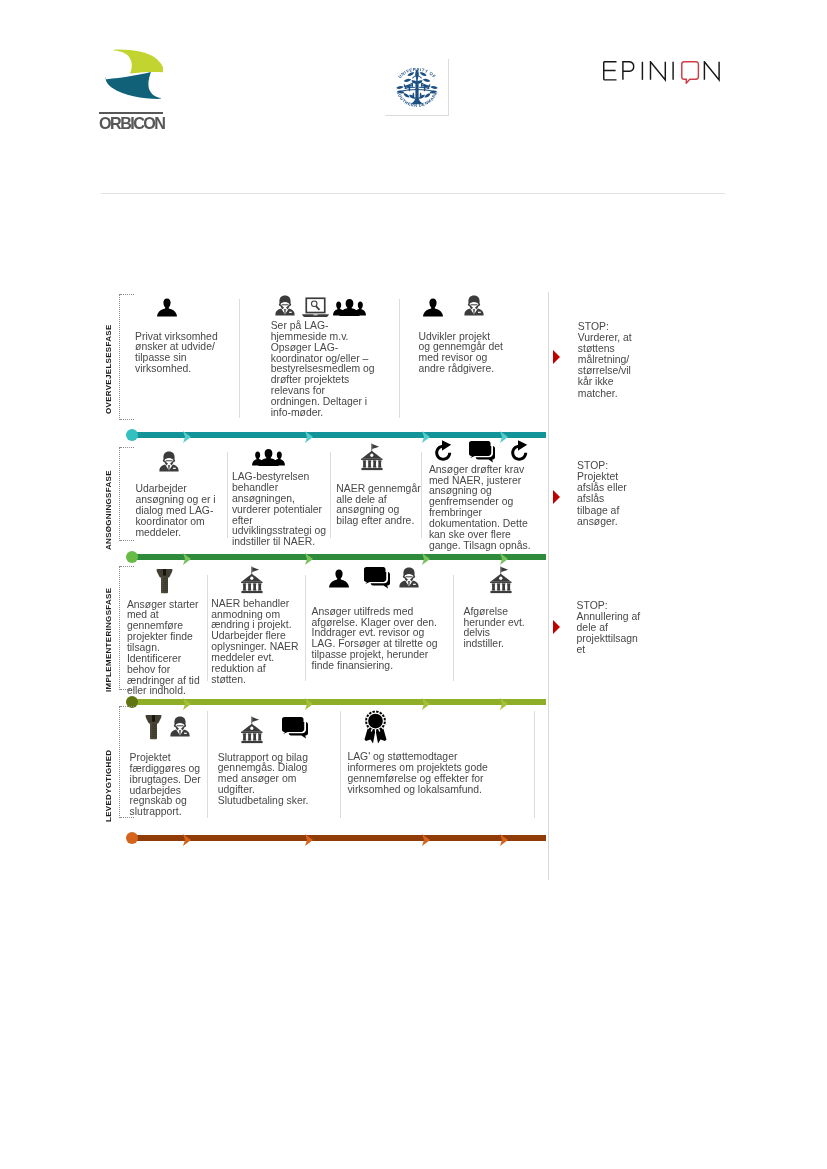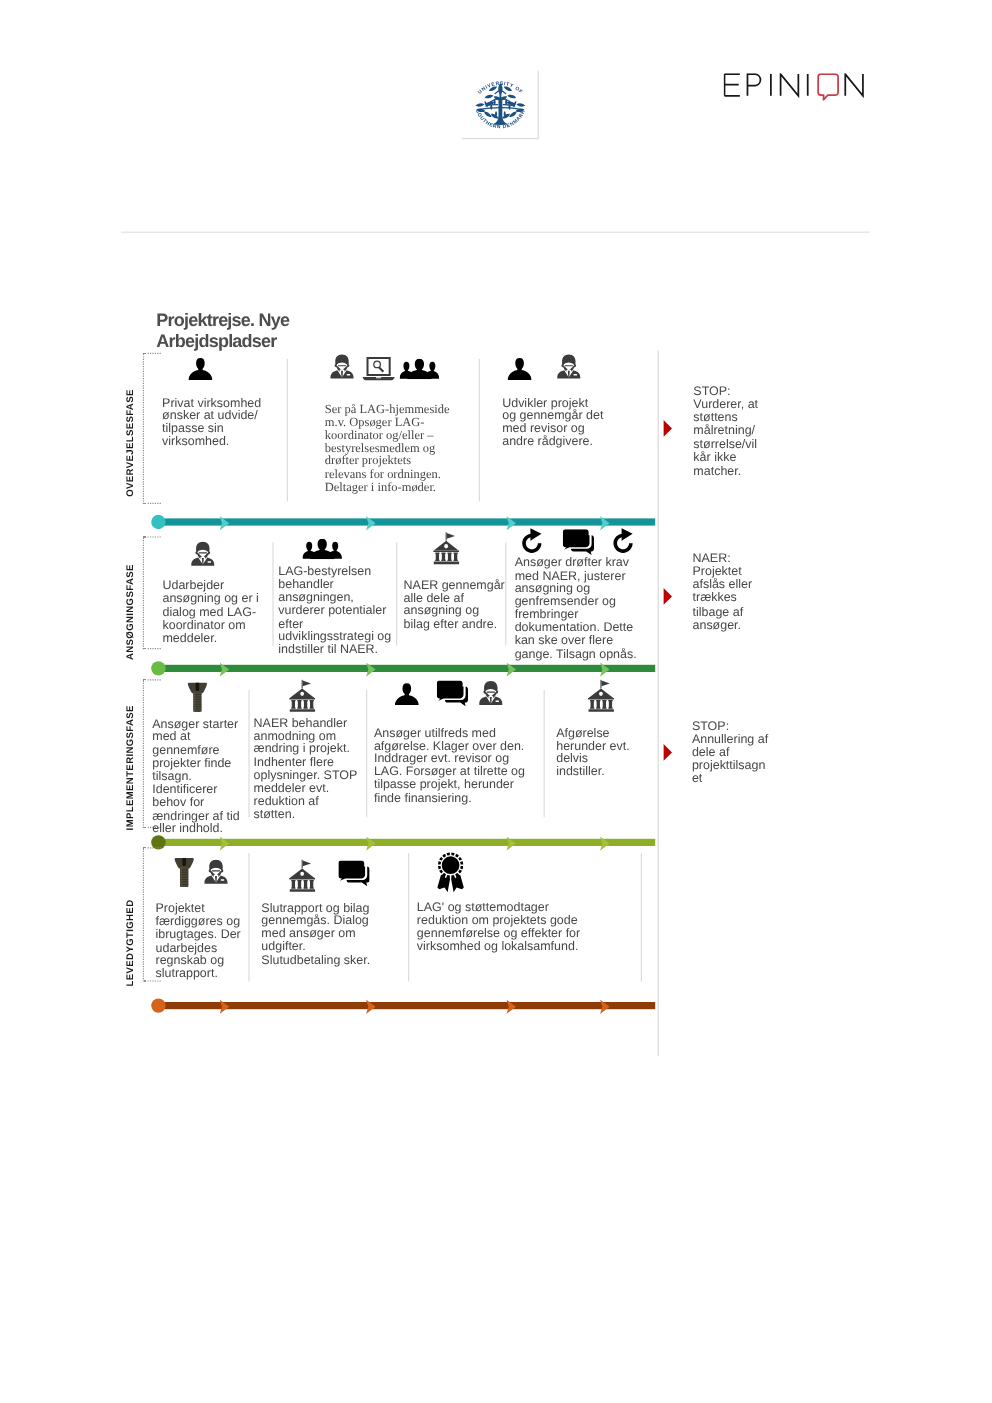--- a/index.html
+++ b/index.html
@@ -47,20 +47,28 @@
   .tl .mk{position:absolute;top:-3px;width:8px;height:12px;}
 
   .stop{position:absolute;font:10.4px/11.1px "Liberation Sans",sans-serif;color:#474747;width:55px;word-break:break-word;overflow-wrap:break-word;}
   .redtri{position:absolute;width:0;height:0;border-left:7.3px solid #bd0000;border-top:7.9px solid transparent;border-bottom:7.9px solid transparent;}
 </style>
 </head>
 <body>
 
 <div class="page">
 
+  <div class="orbicon">
+    <svg width="64" height="54" viewBox="0 0 128 108">
+      <path fill="#c1d42f" d="M30 3.4 C29 3.4 28.6 5 30 5.2 C46 6.5 57 12 62 21 C67 30 66.5 40 62 51 C84 47.5 110 47 132 49 C130 40 125 31 116 22.5 C99 7 63 2.2 30 3.4 Z"></path>
+      <path fill="#116179" d="M13.2 57.8 C11.5 59.5 12.2 62.2 15 62.4 C46 59.5 78 54.5 104 48 C98.5 62 97 75.5 101.5 85 C106 94 114 98.8 124.5 100.2 C123 101.6 121 102 118 102 C88 102 48 95 26 79.5 C17 73 12.4 65 13.2 57.8 Z"></path>
+    </svg>
+    <div class="rule"></div>
+    <div class="wm">ORBICON</div>
+  </div>
 
   <div class="sdu">
     <svg width="64" height="57" viewBox="0 0 128 114">
       <defs>
         <path id="sduArcTop" d="M20 59 A45 45 0 0 1 108 59" fill="none"></path>
         <path id="sduArcBot" d="M22 62 A43 43 0 0 0 106 62" fill="none"></path>
         <path id="sduLeaf" d="M0 0 C5 -4.5 13 -5.5 19 -1 C13 4 5 4.5 0 0 Z"></path>
       </defs>
       <g fill="#1c4f82" transform="translate(64,62) scale(0.80) translate(-64,-60)">
 
@@ -138,21 +146,20 @@
         <path d="M101.4 18.85 L101.4 0.75 L116.1 18.85 L116.1 0.75"></path>
       </g>
 
       <path d="M81.1 0.75 L93.1 0.75 A2.3 2.3 0 0 1 95.4 3.05 L95.4 15.95 A2.3 2.3 0 0 1 93.1 18.25 L86.8 18.25 L83.2 22.2 L83.4 18.25 L81.1 18.25 A2.3 2.3 0 0 1 78.8 15.95 L78.8 3.05 A2.3 2.3 0 0 1 81.1 0.75 Z" fill="none" stroke="#cf3b46" stroke-width="1.45" stroke-linejoin="round"></path>
     </svg>
   </div>
 
   <div class="hdr-rule"></div>
 
   <div class="diagram">
-    <div class="dtitle">Projektrejse. Nye Arbejdspladser</div>
     <div class="vline"></div>
     <div id="bands">
         <div class="bandbox" style="left: 119px; top: 293.5px; width: 430px; height: 126.5px;"></div>
         <div class="vlabel" style="left: 104px; top: 302px; height: 112px;">OVERVEJELSESFASE</div>
         <div class="sep" style="left: 238.5px; top: 299px; height: 119px;"></div>
         <div class="sep" style="left: 399px; top: 299px; height: 119px;"></div>
         <div class="icons" style="left: 0px; top: 0px;">
           <span style="left: 156.7px; top: 297.5px;">
             <svg viewBox="0 0 100 95" width="20" height="19">
               <path fill="#000" d="M50 2c-12 0-18 8-18 21 0 11 4 20 9 24l0 5c-18 3-31 12-37 26 -2 5-4 10-4 15l100 0c0-5-2-10-4-15 -6-14-19-23-37-26l0-5c5-4 9-13 9-24 0-13-6-21-18-21z"></path>
@@ -203,21 +210,21 @@
 
    <path d="M29 13 C21 13 16 20 16 30 C16 38 19 46 23 50 L23 53 C9 57 0 68 0 82 L0 86 L52 86 C52 78 54 71 58 65 C52 58 44 54 35 52 L35 50 C39 46 42 38 42 30 C42 20 37 13 29 13 Z"></path>
 
    <path d="M141 13 C149 13 154 20 154 30 C154 38 151 46 147 50 L147 53 C161 57 170 68 170 82 L170 86 L118 86 C118 78 116 71 112 65 C118 58 126 54 135 52 L135 50 C131 46 128 38 128 30 C128 20 133 13 141 13 Z"></path>
 
    <path d="M85 0 C72 0 65 9 65 22 c0 10 4 19 9 23 l0 3 C52 52 38 63 34 79 c-1 3-1 6-1 9 l104 0 c0-3 0-6-1-9 -4-16-18-27-40-31 l0-3 c5-4 9-13 9-23 C105 9 98 0 85 0 Z"></path>
  </g>
             </svg>
           </span>
         </div>
-        <div class="txt" style="left: 270.7px; top: 337px; width: 104px; position: absolute; font-family: Liberation Serif, serif;">Ser på LAG-hjemmeside m.v. Opsøger LAG-koordinator og/eller&nbsp;– bestyrelsesmedlem og drøfter projektets relevans for ordningen. Deltager i info-møder.</div>
+        <div class="txt" style="left: 270.7px; top: 321px; width: 104px; position: absolute;">Ser på LAG-hjemmeside m.v. Opsøger LAG-koordinator og/eller&nbsp;– bestyrelsesmedlem og drøfter projektets relevans for ordningen. Deltager i info-møder.</div>
         <div class="icons" style="left: 0px; top: 0px;">
           <span style="left: 422.5px; top: 297.5px;">
             <svg viewBox="0 0 100 95" width="20" height="19">
               <path fill="#000" d="M50 2c-12 0-18 8-18 21 0 11 4 20 9 24l0 5c-18 3-31 12-37 26 -2 5-4 10-4 15l100 0c0-5-2-10-4-15 -6-14-19-23-37-26l0-5c5-4 9-13 9-24 0-13-6-21-18-21z"></path>
             </svg>
           </span>
           <span style="left: 463.5px; top: 294.5px;">
             <svg viewBox="0 0 100 104" width="20" height="21">
               <g fill="#3c3c3c">
 
@@ -378,21 +385,21 @@
               <path d="M0 0 L8 6 L0 12 L2 6 Z" fill="#78c25b"></path>
             </svg></div>
           <div class="mk" style="left: 296px;"><svg width="8" height="12" viewBox="0 0 8 12">
               <path d="M0 0 L8 6 L0 12 L2 6 Z" fill="#78c25b"></path>
             </svg></div>
           <div class="mk" style="left: 374px;"><svg width="8" height="12" viewBox="0 0 8 12">
               <path d="M0 0 L8 6 L0 12 L2 6 Z" fill="#78c25b"></path>
             </svg></div>
         </div>
         <div class="redtri" style="left: 552.5px; top: 490px;"></div>
-        <div class="stop" style="left: 577.1px; top: 460.2px; width: 55px;">NAER: Projektet afslås eller trækkes tilbage af ansøger.</div>
+        <div class="stop" style="left: 577.1px; top: 460.2px; width: 55px;">STOP: Projektet afslås eller afslås tilbage af ansøger.</div>
         <div class="bandbox" style="left: 119px; top: 566px; width: 430px; height: 124px;"></div>
         <div class="vlabel" style="left: 104px; top: 572px; height: 120px;">IMPLEMENTERINGSFASE</div>
         <div class="sep" style="left: 206.5px; top: 575px; height: 106px;"></div>
         <div class="sep" style="left: 305px; top: 575px; height: 106px;"></div>
         <div class="sep" style="left: 452.5px; top: 575px; height: 106px;"></div>
         <div class="icons" style="left: 0px; top: 0px;">
           <span style="left: 156.1px; top: 568.2px;">
             <svg viewBox="0 0 68 104" width="17" height="26">
               <g>
 
@@ -439,21 +446,21 @@
                   <path d="M56 111h17v5H56z"></path>
      <path d="M80 82h17v5H80z"></path>
                   <path d="M82 84h13v30H82z"></path>
                   <path d="M80 111h17v5H80z"></path>
    </g>
    <path d="M2 118h100v10H2z"></path>
  </g>
             </svg>
           </span>
         </div>
-        <div class="txt" style="left: 211.3px; top: 598.8px; width: 87.5px; position: absolute;">NAER behandler anmodning om ændring i projekt. Indhenter flere oplysninger. STOP meddeler evt. reduktion af støtten.</div>
+        <div class="txt" style="left: 211.3px; top: 598.8px; width: 87.5px; position: absolute;">NAER behandler anmodning om ændring i projekt. Udarbejder flere oplysninger. NAER meddeler evt. reduktion af støtten.</div>
         <div class="icons" style="left: 0px; top: 0px;">
           <span style="left: 329px; top: 568.7px;">
             <svg viewBox="0 0 100 95" width="20" height="19">
               <path fill="#000" d="M50 2c-12 0-18 8-18 21 0 11 4 20 9 24l0 5c-18 3-31 12-37 26 -2 5-4 10-4 15l100 0c0-5-2-10-4-15 -6-14-19-23-37-26l0-5c5-4 9-13 9-24 0-13-6-21-18-21z"></path>
             </svg>
           </span>
           <span style="left: 364.1px; top: 566.5px;">
             <svg viewBox="0 0 104 88" width="26" height="22">
               <g fill="#000">
 
@@ -658,21 +665,21 @@
      <path d="M43.5 -1 h5 v13 h-5z" transform="rotate(247.5 46 44)"></path>
      <path d="M43.5 -1 h5 v13 h-5z" transform="rotate(270 46 44)"></path>
      <path d="M43.5 -1 h5 v13 h-5z" transform="rotate(292.5 46 44)"></path>
      <path d="M43.5 -1 h5 v13 h-5z" transform="rotate(315 46 44)"></path>
      <path d="M43.5 -1 h5 v13 h-5z" transform="rotate(337.5 46 44)"></path>
    </g>
  </g>
             </svg>
           </span>
         </div>
-        <div class="txt" style="left: 347.4px; top: 752.2px; width: 140.5px; position: absolute;">LAG' og støttemodtager reduktion om projektets gode gennemførelse og effekter for virksomhed og lokalsamfund.</div>
+        <div class="txt" style="left: 347.4px; top: 752.2px; width: 140.5px; position: absolute;">LAG' og støttemodtager informeres om projektets gode gennemførelse og effekter for virksomhed og lokalsamfund.</div>
         <div class="tl" style="left: 126px; top: 835px; width: 420px;">
           <div class="bar" style="width: 414px; background: rgb(143, 60, 9);"></div>
           <div class="dot" style="background: rgb(212, 100, 27);"></div>
           <div class="mk" style="left: 56.5px;"><svg width="8" height="12" viewBox="0 0 8 12">
               <path d="M0 0 L8 6 L0 12 L2 6 Z" fill="#d4641b"></path>
             </svg></div>
           <div class="mk" style="left: 178.5px;"><svg width="8" height="12" viewBox="0 0 8 12">
               <path d="M0 0 L8 6 L0 12 L2 6 Z" fill="#d4641b"></path>
             </svg></div>
           <div class="mk" style="left: 296px;"><svg width="8" height="12" viewBox="0 0 8 12">

